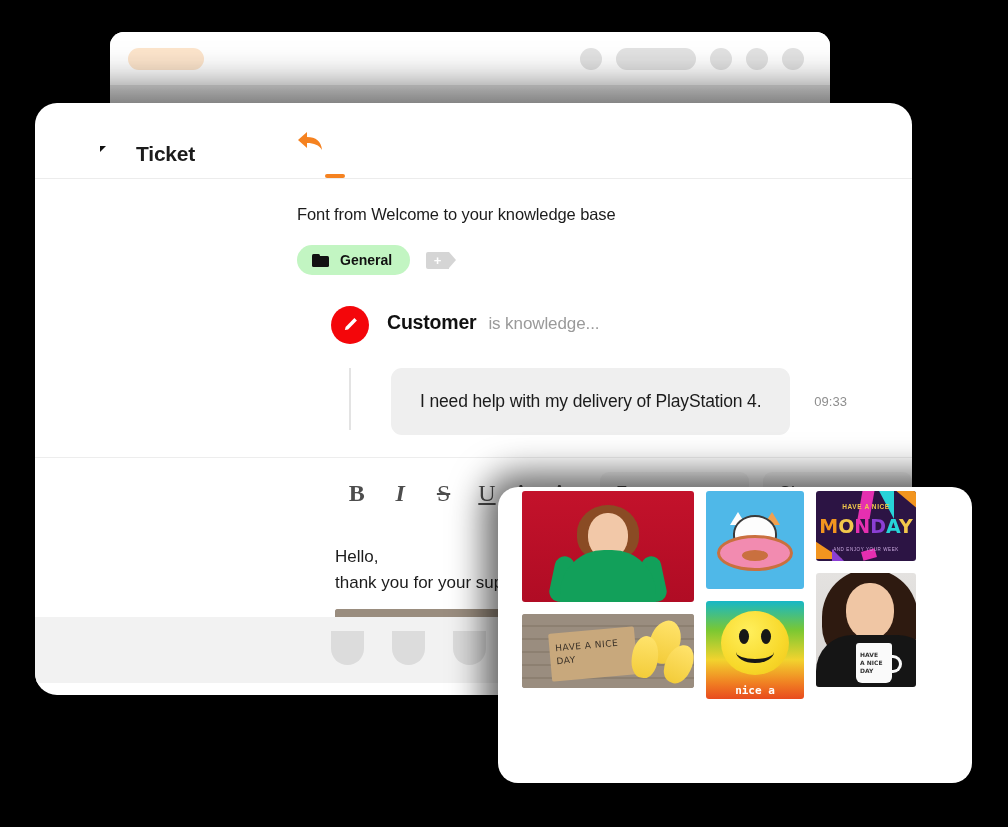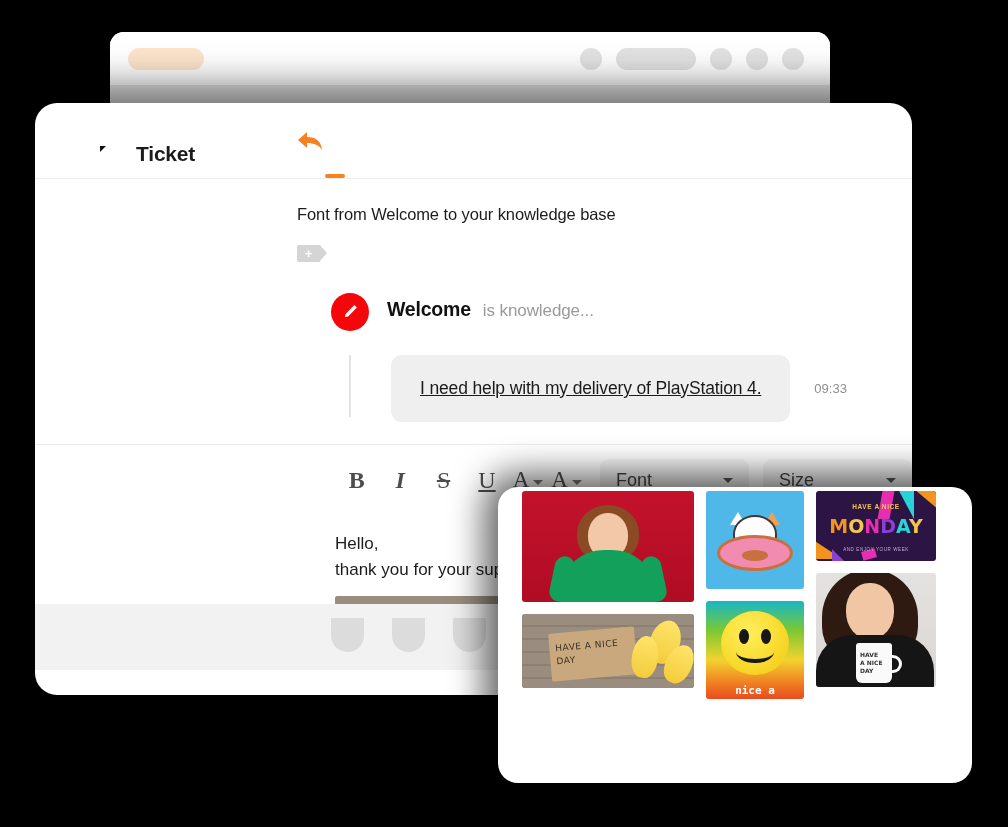--- a/index.html
+++ b/index.html
@@ -141,21 +141,20 @@
   .chatter-name { font-size: 19.5px; font-weight: 700; color: #111; letter-spacing: -0.2px; }
   .chatter-status { font-size: 17px; color: #9a9a9a; letter-spacing: -0.1px; }
 
   .msg-wrap { position: relative; margin-top: 24px; padding-left: 296px; display: flex; align-items: center; }
   .msg-rule { position: absolute; left: 314px; top: 0; bottom: 5px; width: 2px; background: #e3e3e3; }
   .msg-bubble {
     background: #EFEFEF; border-radius: 11px;
     padding: 23px 29px;
     font-size: 17.5px; color: #1b1b1b; letter-spacing: -0.15px;
     margin-left: 60px;
-    text-decoration: underline;
   }
   .msg-time { font-size: 13px; color: #8e8e8e; margin-left: 24px; }
 
   
   .editor-sep { margin-top: 22px; border-top: 1px solid #ededed; }
   .editor-toolbar {
     display: flex; align-items: center; gap: 0;
     padding: 14px 0 12px 300px;
   }
   .tbtn {
@@ -221,21 +220,21 @@
     display: inline-block; width: 1.5px; height: 17px;
     background: #111; margin-left: 1px; vertical-align: -3px;
   }
   .mag { margin-left: auto; width: 17px; height: 17px; }
   .gif-logo { font-size: 25px; font-weight: 800; letter-spacing: -0.5px; color: #111; font-family: "DejaVu Sans Mono", monospace; }
 
   .gif-grid { display: flex; gap: 12px; padding: 4px 24px 0 24px; }
   .gif-col { display: flex; flex-direction: column; gap: 12px; }
   .gif-col.c1 { width: 172px; }
   .gif-col.c2 { width: 98px; }
-  .gif-col.c3 { width: 120px; }
+  .gif-col.c3 { width: 100px; }
   .thumb { border-radius: 3px; overflow: hidden; position: relative; }
 
   
   .t-redlady { height: 111px; background: linear-gradient(180deg,#C3122B 0%, #B00C24 100%); }
   .t-redlady .hair { position: absolute; left: 50%; top: 14px; transform: translateX(-50%); width: 62px; height: 56px; background: #8A4B24; border-radius: 50% 50% 42% 42%; }
   .t-redlady .face { position: absolute; left: 50%; top: 22px; transform: translateX(-50%); width: 40px; height: 46px; background: #F2C8A8; border-radius: 48%; }
   .t-redlady .body { position: absolute; left: 50%; bottom: 0; transform: translateX(-50%); width: 96px; height: 52px; background: #12A05A; border-radius: 44px 44px 0 0; }
   .t-redlady .arm-l { position: absolute; left: 30px; bottom: 0; width: 20px; height: 46px; background: #12A05A; border-radius: 10px; transform: rotate(12deg); }
   .t-redlady .arm-r { position: absolute; right: 30px; bottom: 0; width: 20px; height: 46px; background: #12A05A; border-radius: 10px; transform: rotate(-12deg); }
 
@@ -375,33 +374,40 @@
         </svg>
         <span class="underline"></span>
       </div>
     </div>
 
     <div class="chat-body">
 
       <div class="chat-subject">Font from Welcome to your knowledge base</div>
 
       <div class="tag-row">
+        <div class="tag-pill">
+          <span class="folder-icon">
+            <span class="ft"></span>
+              <span class="fb"></span>
+          </span>
+          <span class="name">General</span>
+        </div>
         <div class="tag-add">
           <span class="plus">+</span>
         </div>
       </div>
 
       <div style="position:relative; height:38px; margin-top:31px;">
         <div class="avatar-pen">
           <svg width="20" height="20" viewBox="0 0 20 20">
             <path d="M14.4 3.1l2.5 2.5-8.8 8.8-3.2.7.7-3.2z" fill="#fff"></path>
           </svg>
         </div>
         <div style="position:absolute; left:352px; top:5px; display:flex; align-items:baseline; gap:12px;">
-          <span class="chatter-name">Welcome</span>
+          <span class="chatter-name">Customer</span>
           <span class="chatter-status">is knowledge...</span>
         </div>
       </div>
 
       <div class="msg-wrap">
         <div class="msg-rule"></div>
         <div class="msg-bubble">I need help with my delivery of PlayStation 4.</div>
         <div class="msg-time">09:33</div>
       </div>
 

